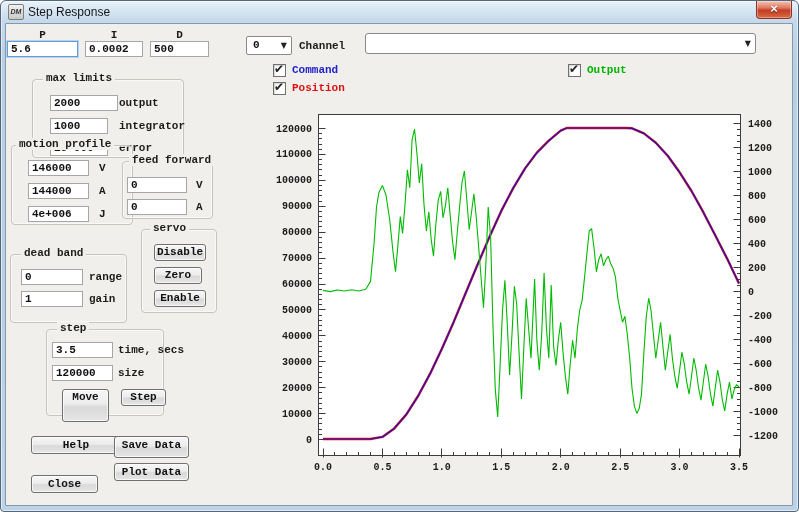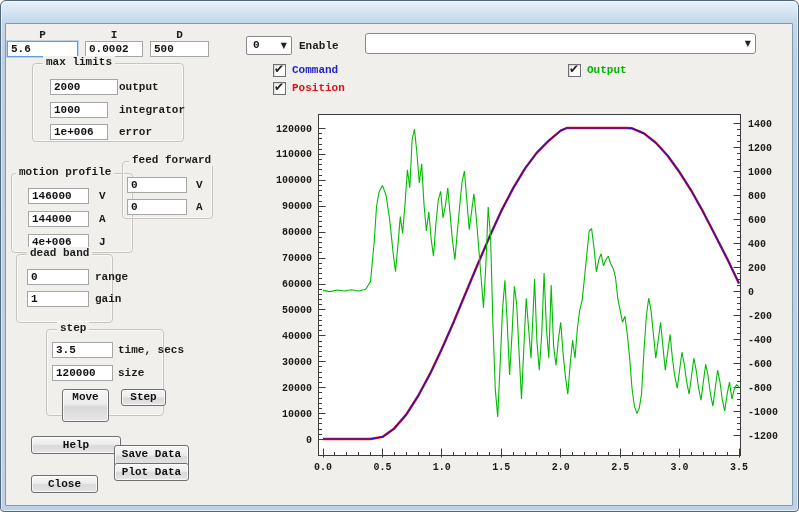--- a/index.html
+++ b/index.html
@@ -62,102 +62,115 @@
   .cb .check { position: absolute; left: 0px; top: -3px; font: bold 12px "DejaVu Sans", sans-serif; color: #222; }
 
   .chart-wrap { position: absolute; left: 0; top: 0; width: 799px; height: 512px; pointer-events: none; }
   svg text.tick { font: 600 10px "Liberation Mono", monospace; fill: #1c1c1c; }
 </style>
 </head>
 <body>
 
 <div class="win">
 
+  <div class="titlebar">
+    <div class="app-icon">DM</div>
+    <div class="title-text">Step Response</div>
+    <div class="close-btn">
+      <span>×</span>
+    </div>
+  </div>
 
   <div class="client"></div>
 
   <div class="lbl" style="left:6px;top:27px;width:71px;text-align:center">P</div>
   <div class="lbl" style="left:84px;top:27px;width:58px;text-align:center">I</div>
   <div class="lbl" style="left:149px;top:27px;width:59px;text-align:center">D</div>
   <input class="fld focus" style="left: 6px; top: 40px; width: 71px;" value="5.6">
   <input class="fld" style="left: 84px; top: 40px; width: 58px;" value="0.0002">
   <input class="fld" style="left: 149px; top: 40px; width: 59px;" value="500">
 
   <div class="combo" style="left:245px;top:35px;width:46px;height:19px">
     <span>0</span>
     <span class="arrow">▼</span>
   </div>
-  <div class="lbl" style="left:298px;top:38px">Enable</div>
+  <div class="lbl" style="left:298px;top:38px">Channel</div>
 
   <div class="combo" style="left:364px;top:32px;width:391px;height:21px;line-height:19px;border-radius:3px">
     <span class="arrow" style="line-height:19px">▼</span>
   </div>
 
   <div class="cb" style="left:272px;top:63px">
     <span class="check">✔</span>
   </div>
   <div class="lbl" style="left:291px;top:62px;color:#2222cc">Command</div>
   <div class="cb" style="left:272px;top:81px">
     <span class="check">✔</span>
   </div>
   <div class="lbl" style="left:291px;top:80px;color:#dd1111">Position</div>
   <div class="cb" style="left:567px;top:63px">
     <span class="check">✔</span>
   </div>
   <div class="lbl" style="left:586px;top:62px;color:#00b400">Output</div>
 
-  <div class="grp" style="left:31px;top:62px;width:152px;height:79px">
+  <div class="grp" style="left:31px;top:78px;width:152px;height:79px">
     <span class="grp-title" style="left:10px">max limits</span>
     <input class="fld" style="left: 17px; top: 15px; width: 68px;" value="2000">
     <div class="lbl" style="left:86px;top:16px">output</div>
     <input class="fld" style="left: 17px; top: 38px; width: 58px;" value="1000">
     <div class="lbl" style="left:86px;top:39px">integrator</div>
     <input class="fld" style="left: 17px; top: 60px; width: 58px;" value="1e+006">
     <div class="lbl" style="left:86px;top:61px">error</div>
   </div>
 
-  <div class="grp" style="left:10px;top:172px;width:122px;height:80px">
+  <div class="grp" style="left:10px;top:144px;width:122px;height:80px">
     <span class="grp-title" style="left:4px">motion profile</span>
     <input class="fld" style="left: 16px; top: 14px; width: 61px;" value="146000">
     <div class="lbl" style="left:87px;top:15px">V</div>
     <input class="fld" style="left: 16px; top: 37px; width: 61px;" value="144000">
     <div class="lbl" style="left:87px;top:38px">A</div>
     <input class="fld" style="left: 16px; top: 60px; width: 61px;" value="4e+006">
     <div class="lbl" style="left:87px;top:61px">J</div>
   </div>
 
   <div class="grp" style="left:121px;top:160px;width:91px;height:58px">
     <span class="grp-title" style="left:6px">feed forward</span>
     <input class="fld" style="left: 4px; top: 15px; width: 60px;" value="0">
     <div class="lbl" style="left:73px;top:16px">V</div>
     <input class="fld" style="left: 4px; top: 37px; width: 60px;" value="0">
     <div class="lbl" style="left:73px;top:38px">A</div>
   </div>
 
-
-  <div class="grp" style="left:15px;top:253px;width:97px;height:69px">
+  <div class="grp" style="left:140px;top:228px;width:76px;height:84px">
+    <span class="grp-title" style="left:8px">servo</span>
+    <div class="btn" style="left:12px;top:14px;width:52px;height:17px;line-height:15px">Disable</div>
+    <div class="btn" style="left:12px;top:37px;width:48px;height:17px;line-height:15px">Zero</div>
+    <div class="btn" style="left:12px;top:60px;width:52px;height:17px;line-height:15px">Enable</div>
+  </div>
+
+  <div class="grp" style="left:9px;top:253px;width:117px;height:69px">
     <span class="grp-title" style="left:10px">dead band</span>
     <input class="fld" style="left: 10px; top: 14px; width: 62px;" value="0">
     <div class="lbl" style="left:78px;top:15px">range</div>
     <input class="fld" style="left: 10px; top: 36px; width: 62px;" value="1">
     <div class="lbl" style="left:78px;top:37px">gain</div>
   </div>
 
   <div class="grp" style="left:45px;top:328px;width:118px;height:87px">
     <span class="grp-title" style="left:10px">step</span>
     <input class="fld" style="left: 5px; top: 12px; width: 61px;" value="3.5">
     <div class="lbl" style="left:71px;top:13px">time, secs</div>
     <input class="fld" style="left: 5px; top: 35px; width: 61px;" value="120000">
     <div class="lbl" style="left:71px;top:36px">size</div>
     <div class="btn" style="left:15px;top:59px;width:47px;height:33px;line-height:15px">Move</div>
     <div class="btn" style="left:74px;top:59px;width:45px;height:17px;line-height:15px">Step</div>
   </div>
 
   <div class="btn" style="left:30px;top:435px;width:90px;height:18px;line-height:16px">Help</div>
-  <div class="btn" style="left:113px;top:444px;width:75px;height:22px;line-height:16px">Save Data</div>
+  <div class="btn" style="left:113px;top:435px;width:75px;height:22px;line-height:16px">Save Data</div>
   <div class="btn" style="left:30px;top:474px;width:67px;height:18px;line-height:16px">Close</div>
   <div class="btn" style="left:113px;top:462px;width:75px;height:18px;line-height:16px">Plot Data</div>
 
   <div class="chart-wrap">
     <svg id="chart-svg" width="799" height="512" viewBox="0 0 799 512">
         <rect x="317.5" y="113.5" width="422" height="341" fill="#ffffff" stroke="#3c3c3c" stroke-width="1"></rect>
         <line x1="317.5" y1="438.5" x2="324.5" y2="438.5" stroke="#3c3c3c" stroke-width="1"></line>
         <text x="311" y="441.5" text-anchor="end" class="tick">0</text>
         <line x1="317.5" y1="433.5" x2="321" y2="433.5" stroke="#3c3c3c" stroke-width="1"></line>
         <line x1="317.5" y1="428.5" x2="321" y2="428.5" stroke="#3c3c3c" stroke-width="1"></line>

